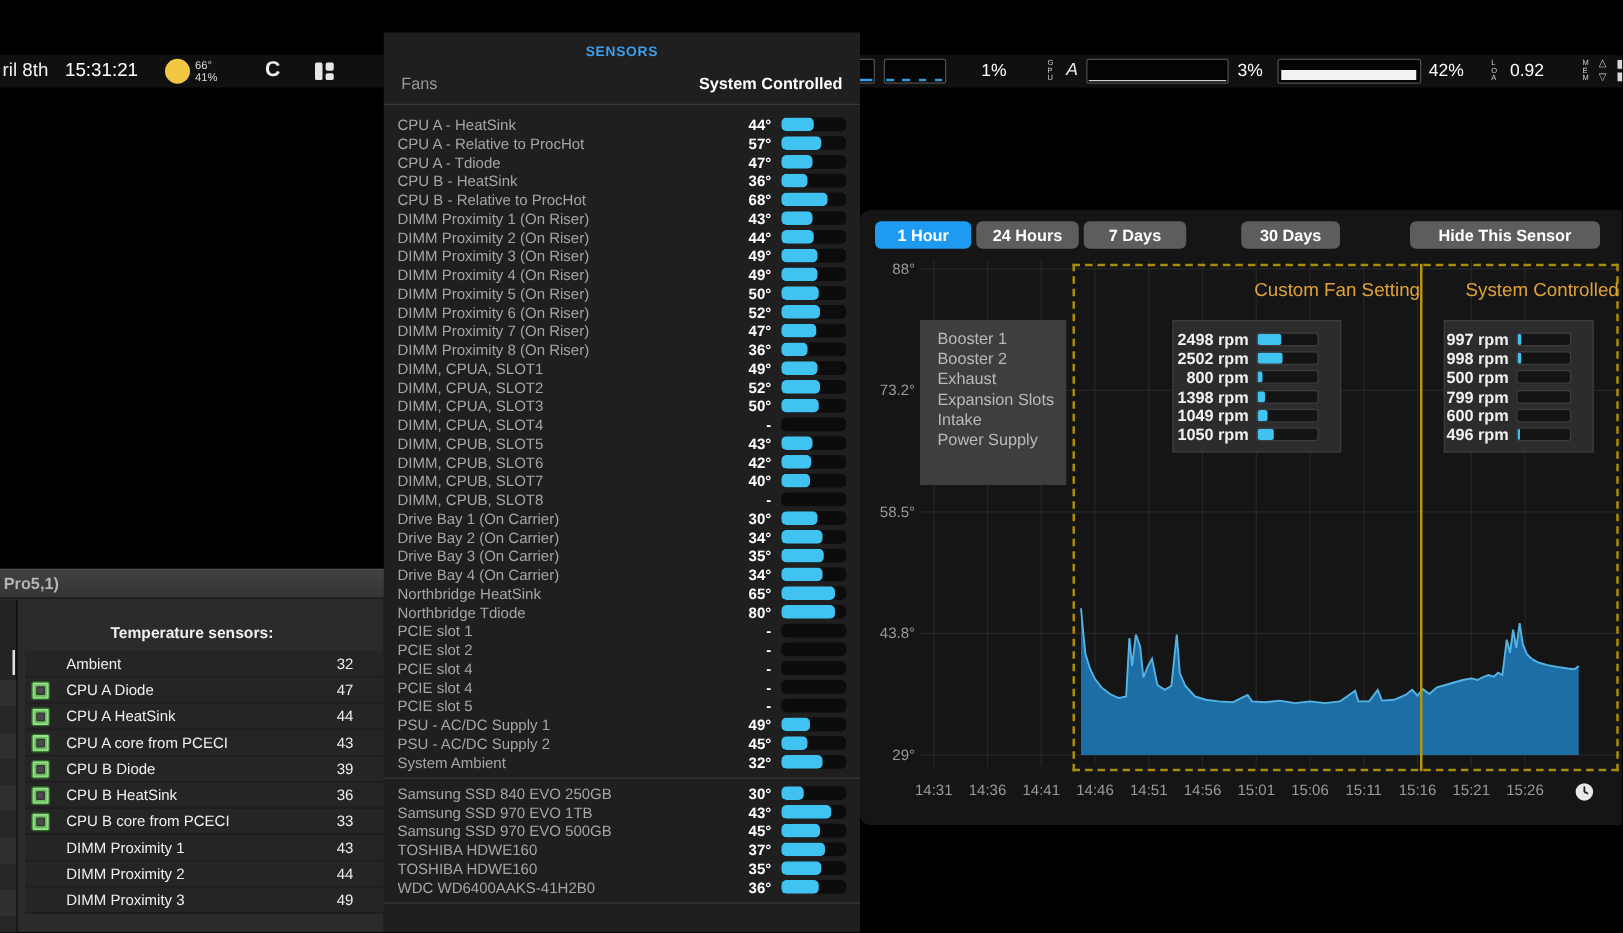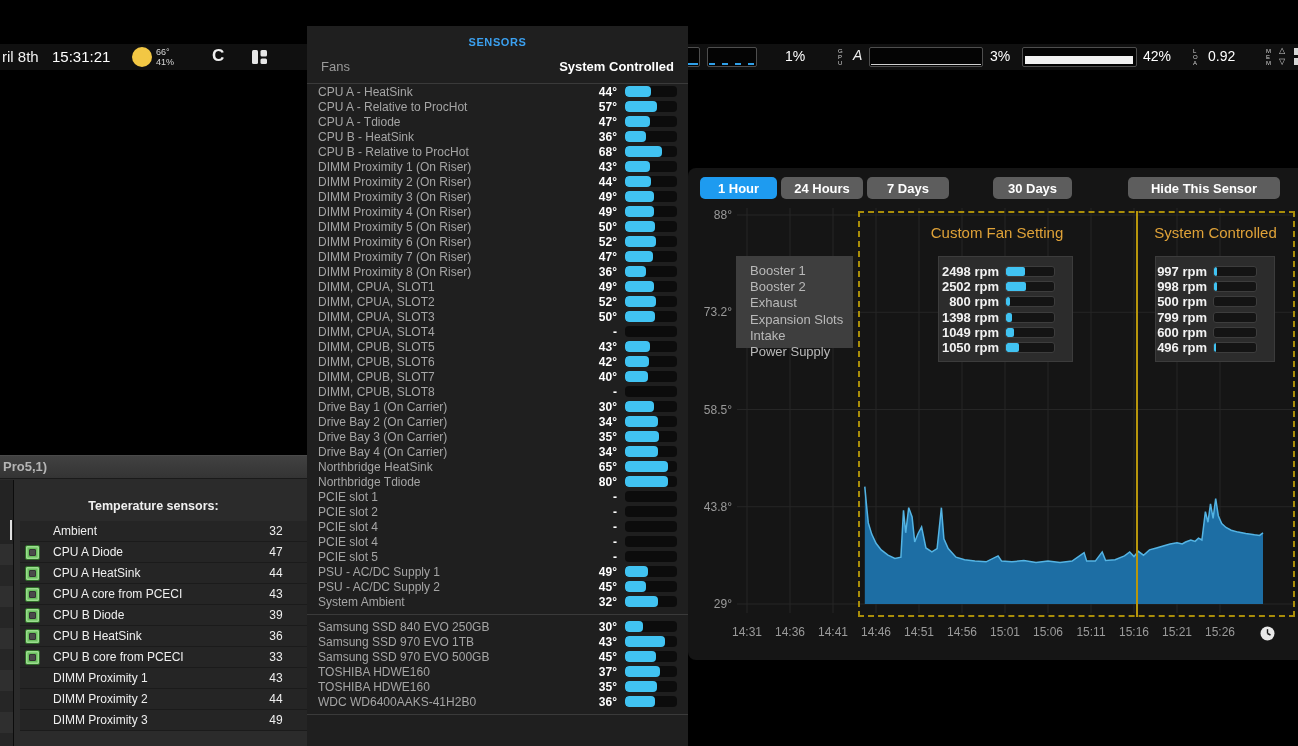--- a/index.html
+++ b/index.html
@@ -49,21 +49,21 @@
   .mb-edge1, .mb-edge2 { left:1294px; width:4px; height:7px; background:#d8d8d8; }
   .mb-edge1 { top:4px; } .mb-edge2 { top:14px; }
 
   
   .sensors-panel { position:absolute; left:307px; top:26px; width:381px; height:720px; background:#1f1f1f; }
   .sp-title { padding-top:10px; text-align:center; color:#3ba0ef; font-size:11px; font-weight:700; letter-spacing:.6px; }
   .sp-fansrow { display:flex; justify-content:space-between; align-items:baseline; padding:0 14px; margin-top:11px; }
   .sp-fans { color:#9a9a9a; font-size:13px; }
   .sp-mode { color:#fff; font-size:13px; font-weight:700; }
   .sp-divider { border-top:1px solid #3a3a3a; margin-top:9px; }
-  .sp-rows { margin-top:0; }
+  .sp-rows { margin-top:8px; }
   .s-row { height:15px; display:flex; align-items:center; padding:0 11px; }
   .s-row.highlight { background:#4a4a4a; outline:2px dashed #c19d0b; outline-offset:-2px; }
   .s-name { flex:1; color:#a5a5a5; font-size:12px; white-space:nowrap; overflow:hidden; }
   .s-row.highlight .s-name { color:#cfcfcf; }
   .s-val { width:42px; text-align:right; color:#fff; font-size:12px; font-weight:700; margin-right:8px; }
   .s-bar { width:52px; height:11px; background:#0c0c0c; border-radius:4px; overflow:hidden; }
   .s-fill { display:block; height:100%; background:#41c3f2; border-radius:4px; }
   .sp-divider2 { border-top:1px solid #3a3a3a; margin:5px 0 4px 0; }
 
   
@@ -74,24 +74,24 @@
   .cbtn.b1 { left:12px;  width:77px; }
   .cbtn.b2 { left:93px;  width:82px; }
   .cbtn.b3 { left:179px; width:82px; }
   .cbtn.b4 { left:265px; width:79px;margin-left:40px; }
   .cbtn.hide { left:440px; width:152px; background:#5d5d5d; }
   #temp-chart { position:absolute; left:0; top:0; }
   .grid-line { stroke:#262626; stroke-width:1; }
   .tick-text { fill:#9a9a9a; font-size:12px; font-family:"Liberation Sans",sans-serif; }
   .dash-box { position:absolute; left:170px; top:43px; width:437px; height:406px; border:2px dashed #a98d09; }
   .dash-divider { position:absolute; left:448px; top:43px; width:2px; height:406px; background:#b8960c; }
-  .region-title { position:absolute; top:56px; color:#dfa238; font-size:15px; text-align:center; }
+  .region-title { position:absolute; top:56px; color:#dfa238; font-size:15px; text-align:right; }
   .region-title.custom { left:170px; width:278px; }
   .region-title.system { left:448px; width:159px; }
-  .fan-list { position:absolute; left:48px; top:88px; width:117px; height:92px; background:#3e3e3e; padding:7px 0 0 14px; }
+  .fan-list { position:absolute; left:48px; top:88px; width:117px; height:132px; background:#3e3e3e; padding:7px 0 0 14px; }
   .fan-name { font-size:13px; line-height:16.2px; color:#b9b9b9; white-space:nowrap; }
   .rpm-panel { position:absolute; top:88px; height:106px; background:#2c2c2c; border:1px solid #3c3c3c; padding-top:7px; }
   .rpm-panel.custom { left:250px; width:135px; }
   .rpm-panel.system { left:467px; width:120px; }
   .rpm-row { height:15.2px; display:flex; align-items:center; justify-content:flex-end; padding-right:17px; }
   .rpm-label { color:#f2f2f2; font-size:13px; font-weight:700; margin-right:6px; white-space:nowrap; }
   .rpm-track { height:11px; background:#141414; border:1px solid #3d3d3d; border-radius:3px; overflow:hidden; }
   .custom .rpm-track { width:50px; } .system .rpm-track { width:44px; }
   .rpm-fill { display:block; height:100%; background:#41c3f2; border-radius:2px; }
   .clock-icon { position:absolute; left:572px; top:458px; }

